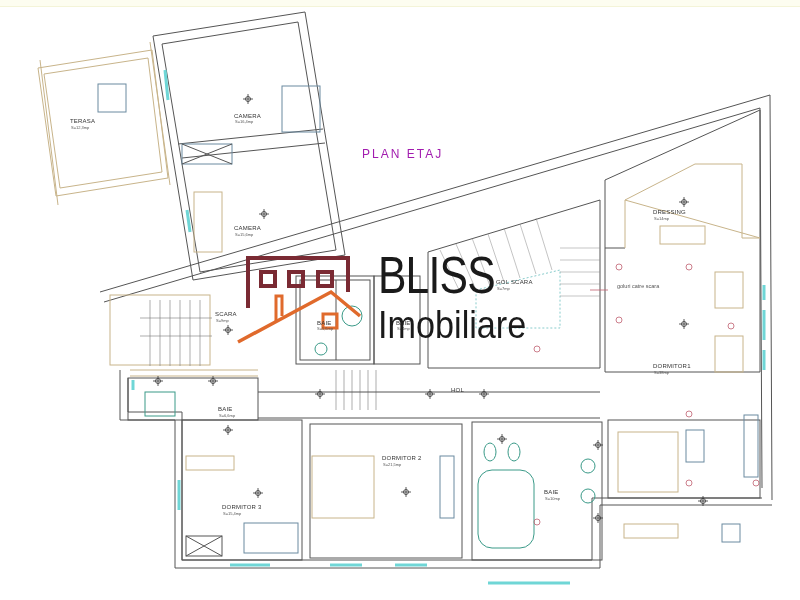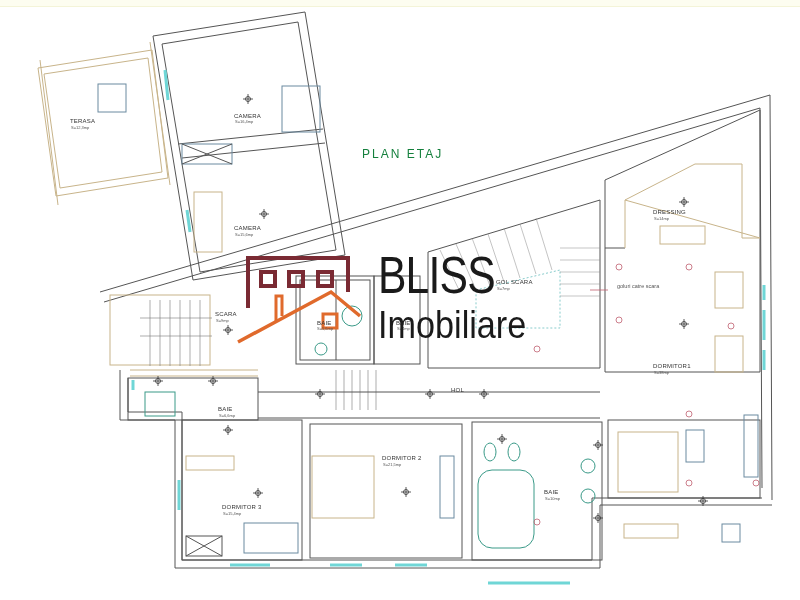--- a/index.html
+++ b/index.html
@@ -1,20 +1,20 @@
 <!DOCTYPE html>
 <html><head>
 <meta charset="utf-8">
 <style>
   html,body{margin:0;padding:0;background:#fff;}
   #stage{position:relative;width:800px;height:600px;overflow:hidden;background:#fff;font-family:"Liberation Sans",sans-serif;}
   #stage svg{position:absolute;left:0;top:0;}
   .room-label{position:absolute;font-family:"Liberation Sans",sans-serif;font-size:6px;color:#333;letter-spacing:0.2px;line-height:1;white-space:nowrap;}
   .room-area{position:absolute;font-family:"Liberation Sans",sans-serif;font-size:4px;color:#555;white-space:nowrap;line-height:1;}
-  .plan-title{position:absolute;font-family:"Liberation Sans",sans-serif;font-size:12px;color:#15803d;letter-spacing:2px;white-space:nowrap;}
+  .plan-title{position:absolute;font-family:"Liberation Sans",sans-serif;font-size:12px;color:#a21caf;letter-spacing:2px;white-space:nowrap;}
   .note{position:absolute;font-family:"Liberation Sans",sans-serif;font-size:5.5px;color:#555;white-space:nowrap;}
   .logo-bliss{position:absolute;font-family:"Liberation Sans",sans-serif;font-weight:normal;font-size:52px;color:#1a1a1a;letter-spacing:-1px;line-height:1;transform:scaleX(0.82);transform-origin:left top;white-space:nowrap;}
   .logo-imob{position:absolute;font-family:"Liberation Sans",sans-serif;font-size:38px;color:#1a1a1a;line-height:1;transform:scaleX(0.9);transform-origin:left top;white-space:nowrap;}
   .top-band{position:absolute;left:0;top:0;width:800px;height:6px;background:#fdfdf0;border-bottom:1px solid #f4f4d8;}
 </style>
 </head>
 <body>
 
 <div id="stage">
   <div class="top-band"></div>

